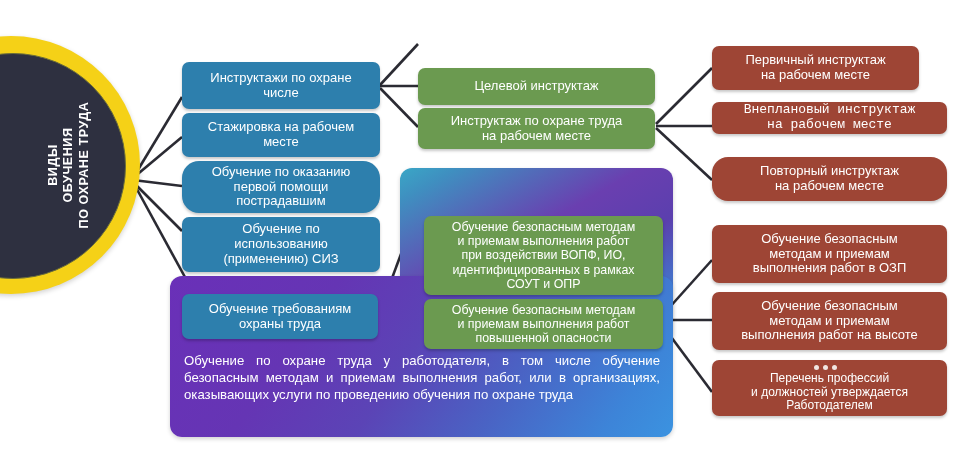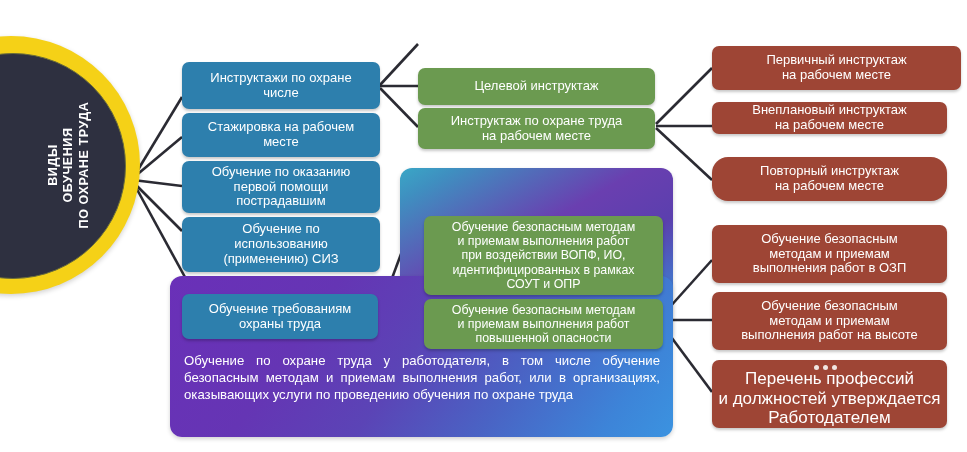--- a/index.html
+++ b/index.html
@@ -136,41 +136,41 @@
   <div class="panel panel-outer" style="left:170px;top:276px;width:503px;height:161px;"></div>
 
   <div class="panel-text" style="left:184px;top:352px;width:476px;">Обучение по охране труда у работодателя, в том числе обучение безопасным методам и приемам выполнения работ, или в организациях, оказывающих услуги по проведению обучения по охране труда</div>
 
   <div class="node blue" style="left:182px;top:62px;width:198px;height:47px;font-size:13px;white-space:pre-line;">Инструктажи по охране
 числе</div>
 
   <div class="node blue" style="left:182px;top:113px;width:198px;height:44px;font-size:13px;white-space:pre-line;">Стажировка на рабочем
 месте</div>
 
-  <div class="node blue" style="left:182px;top:161px;width:198px;height:52px;font-size:13px;white-space:pre-line;">Обучение по оказанию
+  <div class="node blue" style="left:182px;top:161px;width:198px;height:52px;font-size:13px;white-space:pre-line;border-radius:17px;">Обучение по оказанию
 первой помощи
 пострадавшим</div>
 
   <div class="node blue" style="left:182px;top:217px;width:198px;height:55px;font-size:13px;white-space:pre-line;">Обучение по
 использованию
 (применению) СИЗ</div>
 
   <div class="node blue" style="left:182px;top:294px;width:196px;height:45px;font-size:13px;white-space:pre-line;">Обучение требованиям
 охраны труда</div>
 
 
   <div class="node green" style="left:418px;top:68px;width:237px;height:37px;font-size:13px;white-space:pre-line;">Целевой инструктаж</div>
 
   <div class="node green" style="left:418px;top:108px;width:237px;height:41px;font-size:13px;white-space:pre-line;">Инструктаж по охране труда
 на рабочем месте</div>
 
-  <div class="node red" style="left:712px;top:46px;width:249px;height:44px;font-size:13px;white-space:pre-line;">Первичный инструктаж
-на рабочем месте</div>
-
-  <div class="node red" style="left:712px;top:102px;width:235px;height:32px;font-size:13px;white-space:pre-line;">Внеплановый инструктаж
+  <div class="node red" style="left:712px;top:46px;width:207px;height:44px;font-size:13px;white-space:pre-line;">Первичный инструктаж
+на рабочем месте</div>
+
+  <div class="node red" style="left:712px;top:102px;width:235px;height:32px;font-size:13px;white-space:pre-line;font-family:Liberation Mono, monospace;">Внеплановый инструктаж
 на рабочем месте</div>
 
   <div class="node red" style="left:712px;top:157px;width:235px;height:44px;font-size:13px;white-space:pre-line;border-radius:16px;">Повторный инструктаж
 на рабочем месте</div>
 
 
   <div class="node green" style="left:424px;top:216px;width:239px;height:79px;font-size:12.4px;white-space:pre-line;">Обучение безопасным методам
 и приемам выполнения работ
 при воздействии ВОПФ, ИО,
 идентифицированных в рамках
@@ -181,21 +181,21 @@
 повышенной опасности</div>
 
   <div class="node red" style="left:712px;top:225px;width:235px;height:58px;font-size:13px;white-space:pre-line;">Обучение безопасным
 методам и приемам
 выполнения работ в ОЗП</div>
 
   <div class="node red" style="left:712px;top:292px;width:235px;height:58px;font-size:13px;white-space:pre-line;">Обучение безопасным
 методам и приемам
 выполнения работ на высоте</div>
 
-  <div class="node red" style="left:712px;top:360px;width:235px;height:68px;font-size:17px;white-space:pre-line;padding-top:12px;">Перечень профессий
+  <div class="node red" style="left:712px;top:360px;width:235px;height:56px;font-size:12px;white-space:pre-line;padding-top:12px;">Перечень профессий
 и должностей утверждается
 Работодателем</div>
 
   <div class="dots" style="left:814px;top:365px;">
     <i></i>
       <i></i>
       <i></i>
   </div>
 
 </div>

